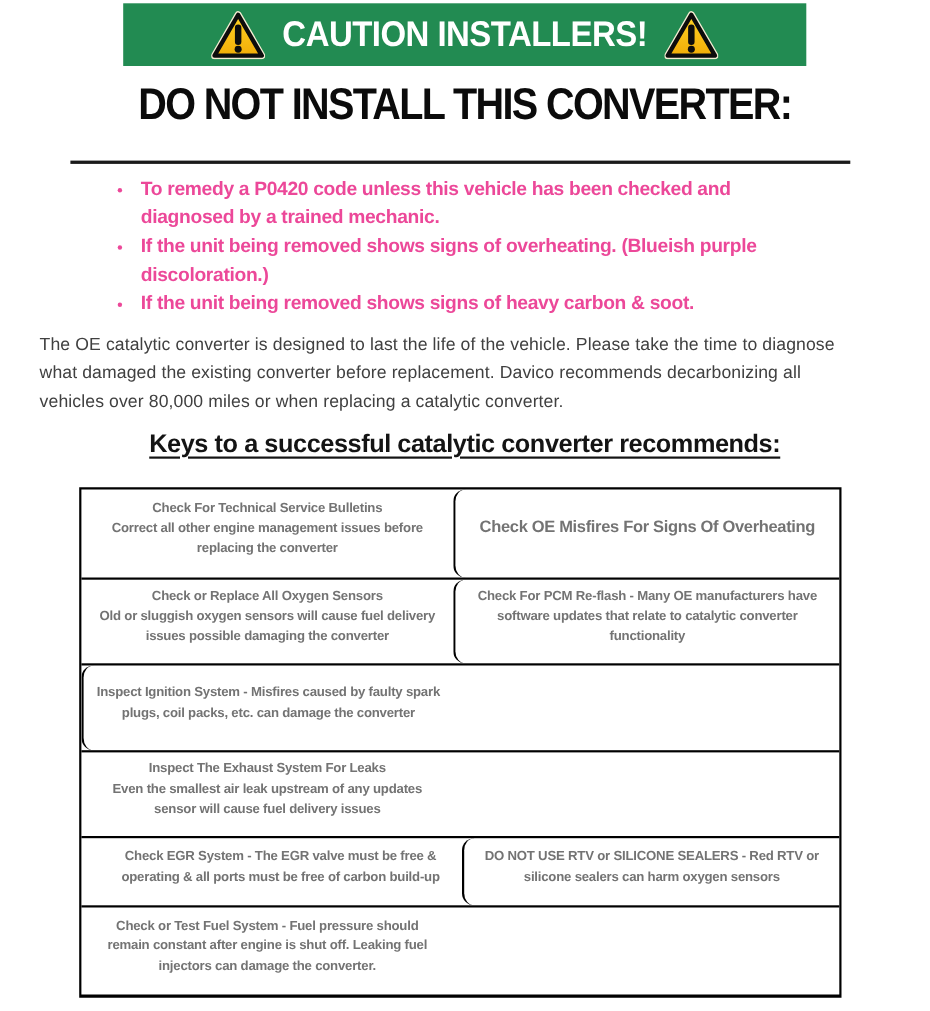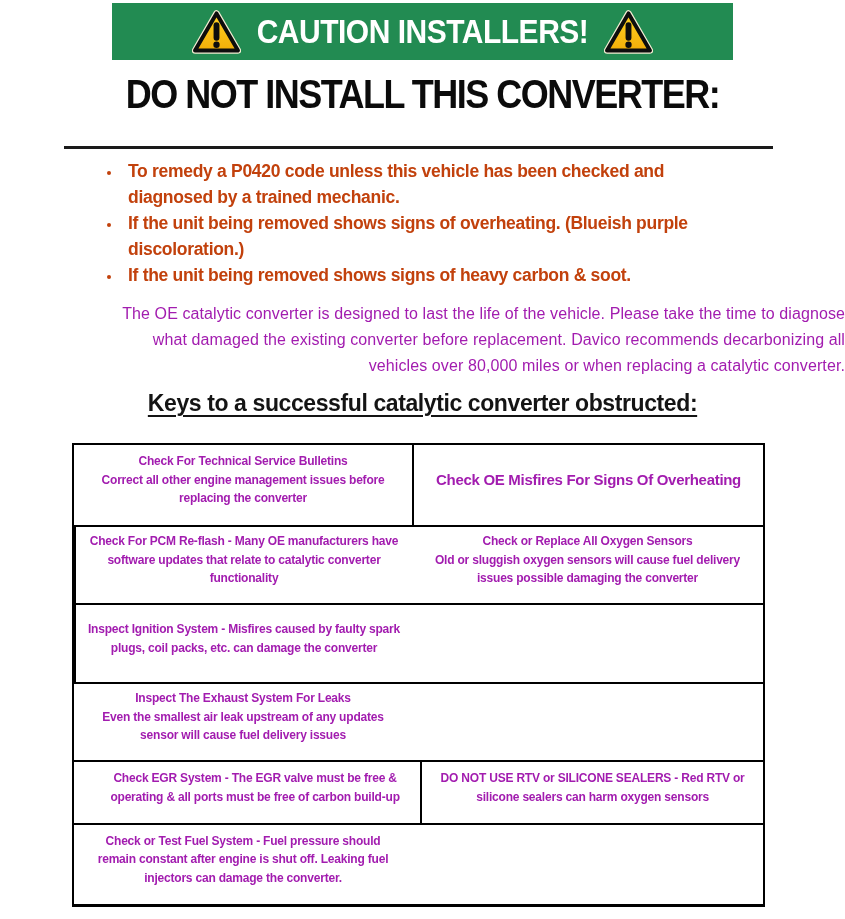--- a/index.html
+++ b/index.html
@@ -48,32 +48,33 @@
     border-top:3px solid #1a1a1a;
   }
   
   .warning-list{
     position:absolute;left:102px;top:158px;
     width:640px;
     margin:0;padding:0 0 0 20px;
     font-size:17.5px;font-weight:bold;
     letter-spacing:-0.3px;
     line-height:26px;
-    color:#c2410c;
+    color:#ec4899;
   }
   .warning-list li{white-space:pre-line;margin:0;padding-left:6px;}
   .warning-list li::marker{font-size:13px;}
   
   .advisory{
     position:absolute;left:0;top:301px;width:100%;
-    text-align:right;
+    text-align:left;
     font-size:16px;line-height:26px;
     letter-spacing:0.1px;
-    color:#a21caf;
+    color:#404040;
     white-space:pre-line;
+    padding-left:36px;
   }
   
   .keys-heading{
     position:absolute;left:0;top:390px;width:100%;
     text-align:center;
     font-size:23px;font-weight:bold;
     letter-spacing:-0.4px;
     color:#141414;
     text-decoration:underline;
     text-decoration-thickness:2px;
@@ -91,22 +92,23 @@
     grid-template-columns:49.06% 50.94%;
   }
   .t-row + .t-row{border-top:2px solid #000000;}
   .t-cell{
     display:flex;align-items:center;justify-content:center;
     text-align:center;
     padding:4px 10px 14px 10px;
     font-size:12px;font-weight:bold;
     letter-spacing:-0.2px;
     line-height:1.55;
-    color:#a21caf;
+    color:#737373;
     white-space:pre-line;
+    border-radius:11px;
   }
   .t-cell.right{border-left:2px solid #000000;}
   .t-row.r0{min-height:80px;}
   .t-row.r1{min-height:78px;}
   .t-row.r2{min-height:79px;}
   .t-row.r3{min-height:78px;}
   .t-row.r4{min-height:63px;padding-left:16px;}
   .t-row.r5{min-height:81px;}
   .t-row.r0 .t-cell.right{font-size:15px;letter-spacing:-0.3px;}
 </style>
@@ -152,36 +154,36 @@
 diagnosed by a trained mechanic.</li>
     <li>If the unit being removed shows signs of overheating. (Blueish purple
 discoloration.)</li>
     <li>If the unit being removed shows signs of heavy carbon &amp; soot.</li>
   </ul>
 
   <div class="advisory">The OE catalytic converter is designed to last the life of the vehicle. Please take the time to diagnose
 what damaged the existing converter before replacement. Davico recommends decarbonizing all
 vehicles over 80,000 miles or when replacing a catalytic converter.</div>
 
-  <div class="keys-heading">Keys to a successful catalytic converter obstructed:</div>
+  <div class="keys-heading">Keys to a successful catalytic converter recommends:</div>
 
   <div class="tips-table">
     <div class="t-row r0">
       <div class="t-cell left">Check For Technical Service Bulletins
 Correct all other engine management issues before
 replacing the converter</div>
       <div class="t-cell right">Check OE Misfires For Signs Of Overheating</div>
     </div>
     <div class="t-row r1">
+      <div class="t-cell left">Check or Replace All Oxygen Sensors
+Old or sluggish oxygen sensors will cause fuel delivery
+issues possible damaging the converter</div>
       <div class="t-cell right">Check For PCM Re-flash - Many OE manufacturers have
 software updates that relate to catalytic converter
 functionality</div>
-      <div class="t-cell left">Check or Replace All Oxygen Sensors
-Old or sluggish oxygen sensors will cause fuel delivery
-issues possible damaging the converter</div>
     </div>
     <div class="t-row r2">
       <div class="t-cell right">Inspect Ignition System - Misfires caused by faulty spark
 plugs, coil packs, etc. can damage the converter</div>
     </div>
     <div class="t-row r3">
       <div class="t-cell left">Inspect The Exhaust System For Leaks
 Even the smallest air leak upstream of any updates
 sensor will cause fuel delivery issues</div>
     </div>

